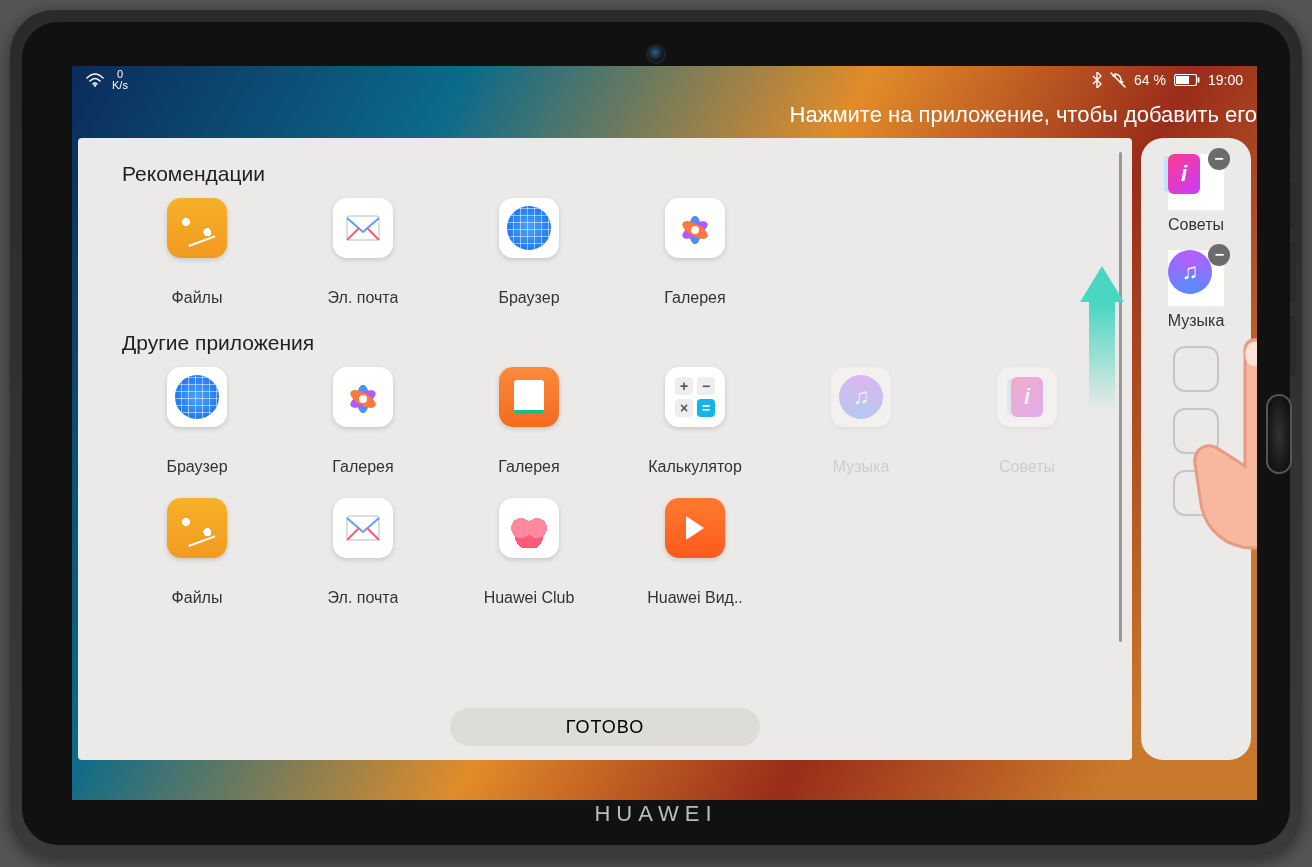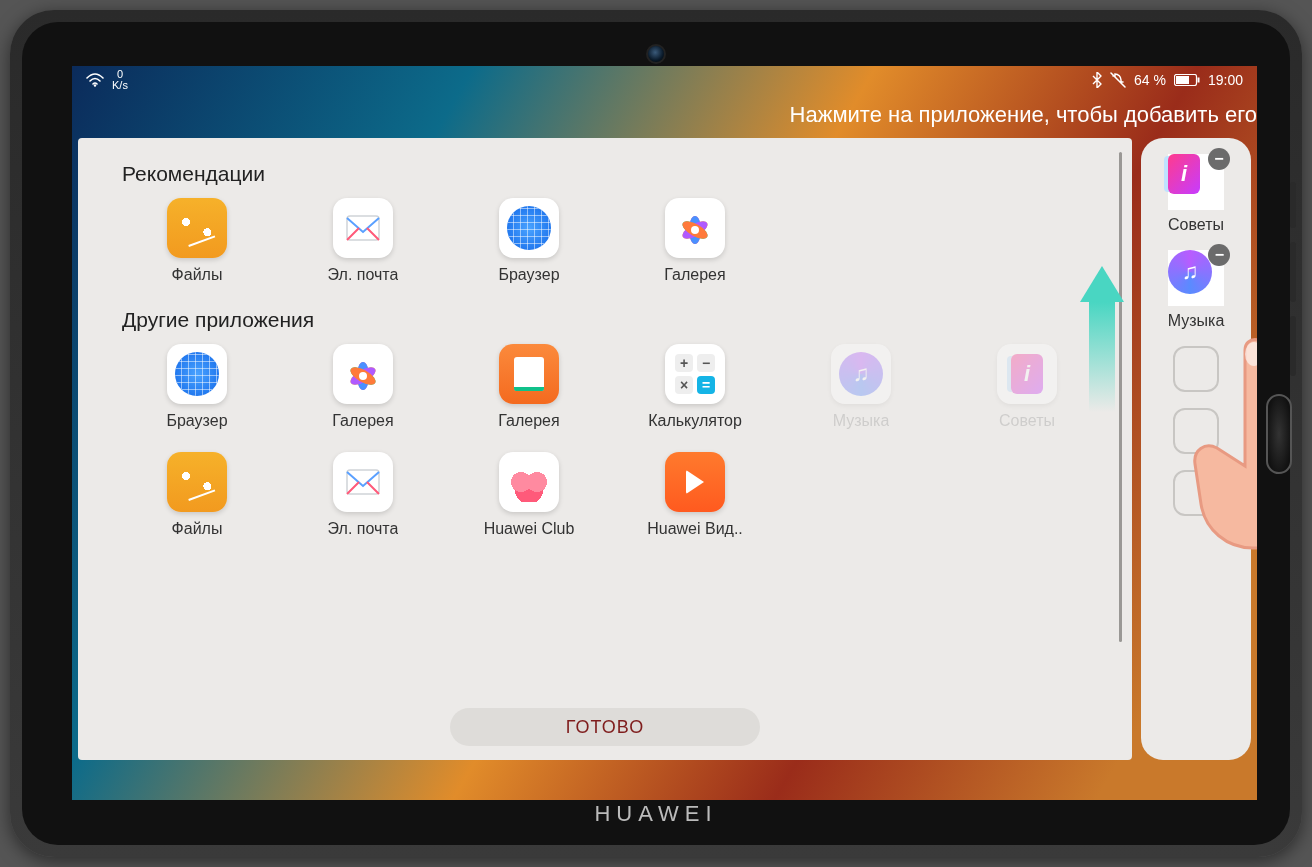--- a/index.html
+++ b/index.html
@@ -119,20 +119,21 @@
     display:grid;
     grid-template-columns: repeat(6, 150px);
     column-gap: 16px;
     row-gap: 22px;
   }
 
   .app {
     display:flex; flex-direction:column; align-items:center;
     cursor:pointer;
     width:150px;
+    gap:23px;
   }
   .app.ghost { opacity:.35; }
   .app-icon {
     width:60px; height:60px; border-radius:14px;
     display:flex; align-items:center; justify-content:center;
     box-shadow: 0 2px 5px rgba(0,0,0,0.15);
     position:relative;
   }
   .app-label {
     margin-top:8px; font-size:16px; color:#333;
@@ -171,21 +172,21 @@
   .ico-club .lotus::before{content:"";display:block;width:40px;height:40px;background:
      radial-gradient(circle at 30% 50%, #ff8aa0 0 10px, transparent 10px),
      radial-gradient(circle at 70% 50%, #ff8aa0 0 10px, transparent 10px);}
 
   
   .done-btn{
     position:absolute; left:50%; bottom:14px; transform:translateX(-50%);
     background:#dedcd9; border-radius:22px;
     width:310px; height:38px;
     display:flex;align-items:center;justify-content:center;
-    color:#7f1d1d; font-size:18px; letter-spacing:1px; font-weight:500;
+    color:#000000; font-size:18px; letter-spacing:1px; font-weight:500;
     border:none; cursor:pointer;
   }
 
   
   .dock-item{display:flex;flex-direction:column;align-items:center;position:relative;cursor:pointer;}
   .dock-icon{width:56px;height:56px;border-radius:14px;background:#fff;display:flex;align-items:center;justify-content:center;position:relative;}
   .dock-label{font-size:16px;color:#333;margin-top:6px;}
   .remove-badge{position:absolute;right:-6px;top:-6px;width:22px;height:22px;border-radius:50%;background:#6b6b6b;color:#fff;display:flex;align-items:center;justify-content:center;font-size:16px;font-weight:bold;}
   .dock-slot{width:46px;height:46px;border:2.5px solid #c8c6c3;border-radius:12px;background:transparent;}
 

